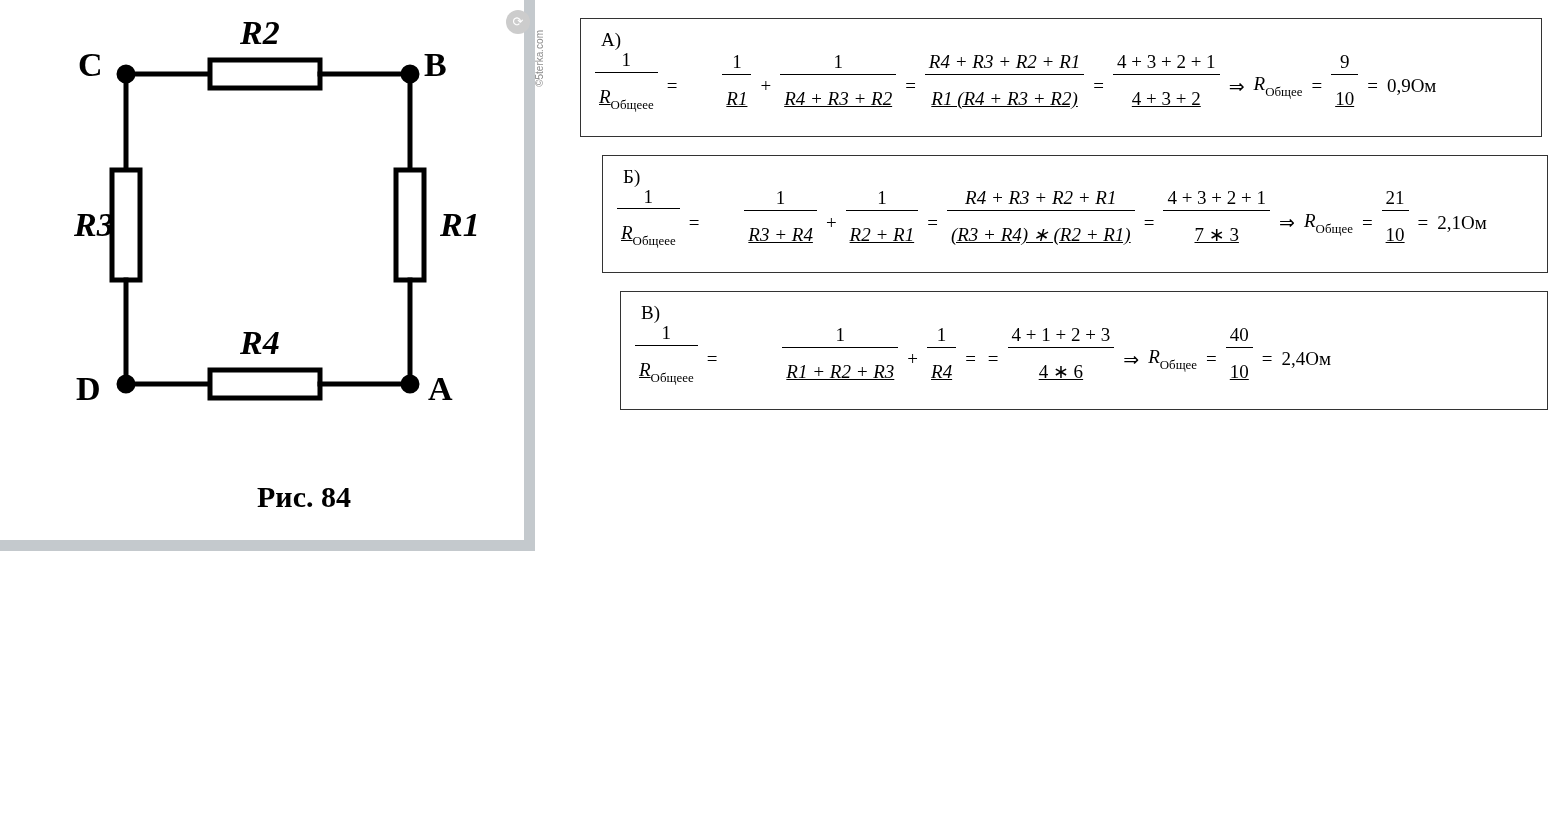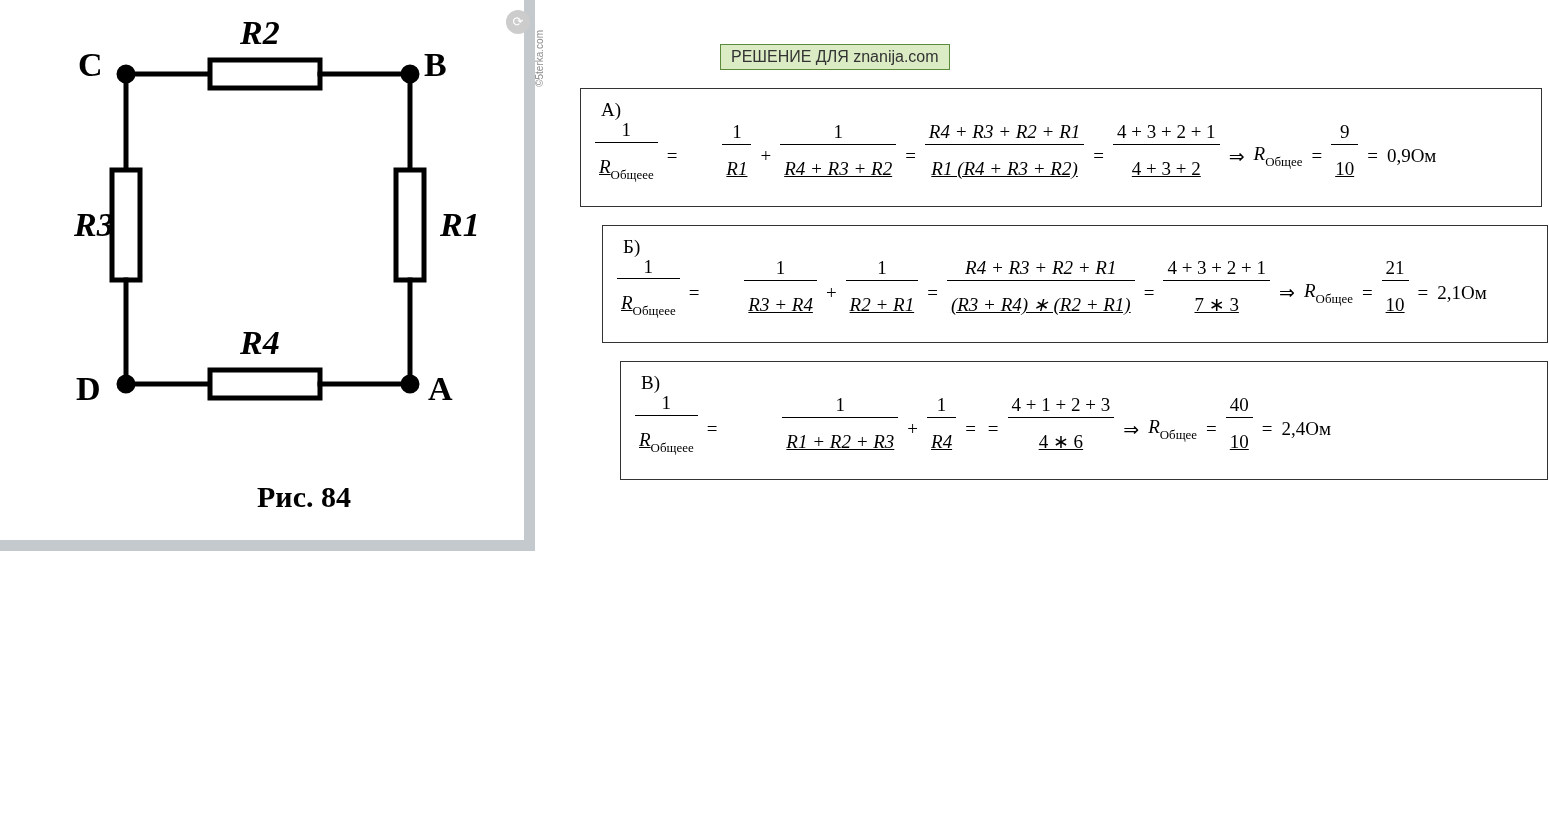--- a/index.html
+++ b/index.html
@@ -70,21 +70,20 @@
       <span class="lbl node-lbl" style="left:424px;top:46px;">B</span>
       <span class="lbl node-lbl" style="left:76px;top:370px;">D</span>
       <span class="lbl node-lbl" style="left:428px;top:370px;">A</span>
       <div class="caption">Рис. 84</div>
     </div>
     <div class="wm-icon">⟳</div>
     <div class="watermark">©5terka.com</div>
   </div>
 
   <div class="right">
-    <div class="sol-header">РЕШЕНИЕ ДЛЯ znanija.com</div>
 
     
     <div class="eqbox box-a">
       <span class="tag">А)</span>
       <div class="eqrow">
         <span class="frac">
           <span class="num">1</span>
             <span class="bar"></span>
           <span class="den"><span class="it">R</span><span class="sub">Общеее</span></span>
         </span>

